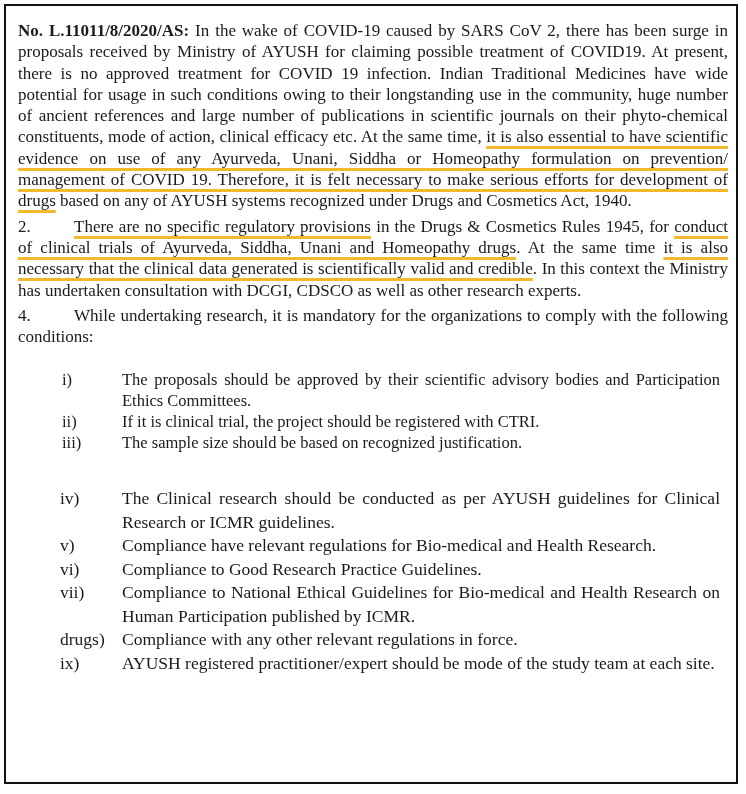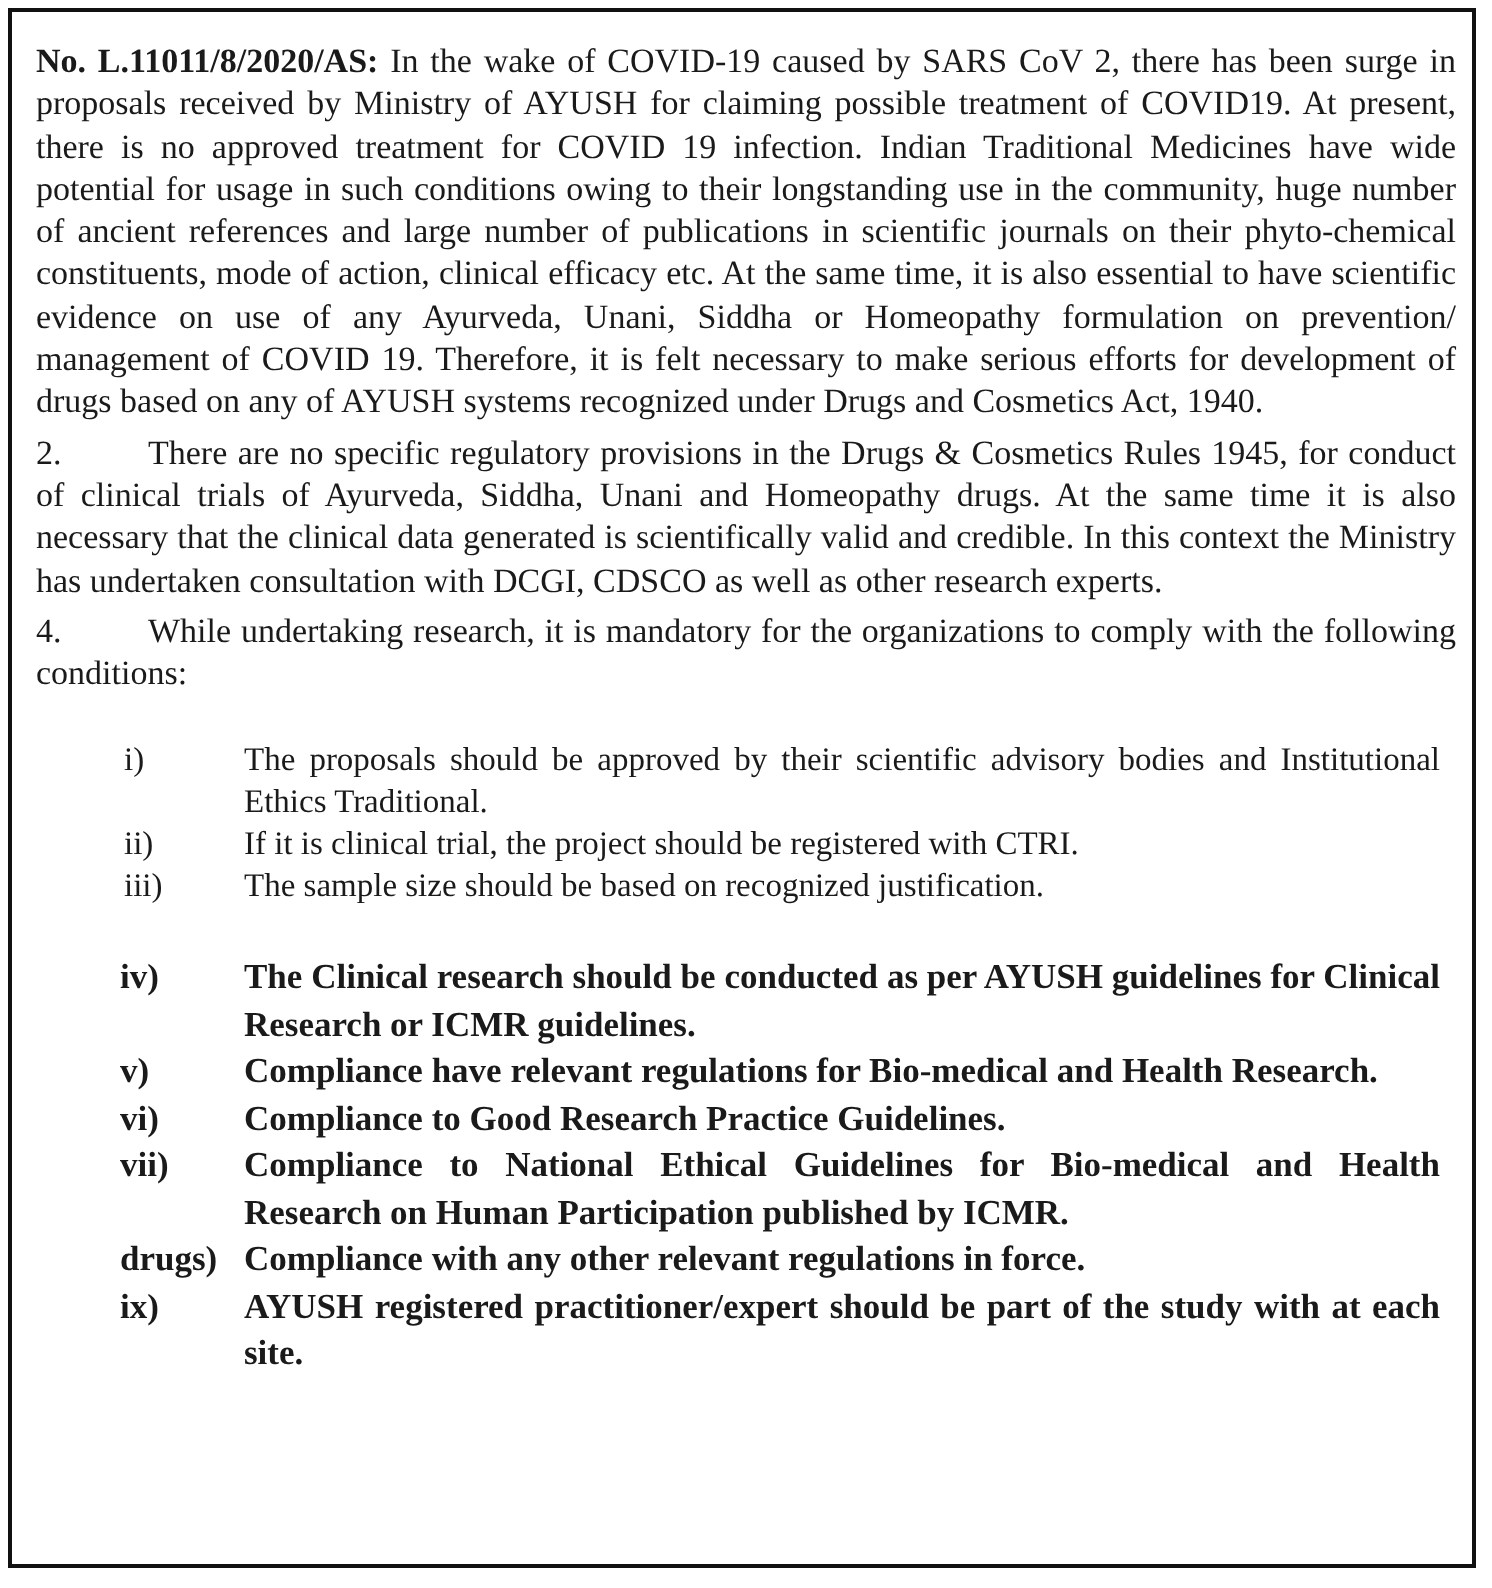--- a/index.html
+++ b/index.html
@@ -9,31 +9,31 @@
       border: 2px solid #111; box-sizing: border-box; background: #fff;
     }
     .doc {
       position: absolute; left: 12px; top: 14px; width: 710px;
       font-family: "Liberation Serif", serif; font-size: 17px; line-height: 21.3px;
       color: #1a1a1a; text-align: justify;
     }
     .para { margin: 0; }
     .bold { font-weight: bold; }
     .hl {
-      text-decoration-color: #f2b92c;
+      text-decoration: underline; text-decoration-color: #f2b92c;
       text-decoration-thickness: 2.5px; text-underline-offset: 4px; margin-top: 40px;
     }
     .num { display: inline-block; width: 56px; }
     .gap-sm { height: 4px; }
     .list { position: relative; margin: 0; padding: 0; list-style: none; }
     .li { display: flex; align-items: flex-start; }
     .li-num { width: 60px; flex: none; padding-left: 44px; }
     .li-text { flex: 1; padding-right: 8px; text-align: justify; }
     .list1 { margin-top: 22px; font-size: 16.5px; line-height: 21px; }
-    .list2 { margin-top: 24px; font-size: 17.5px; line-height: 23.5px; font-weight: bold; }
+    .list2 { margin-top: 34px; font-size: 17.5px; line-height: 23.5px; }
     .list2 .li-num { padding-left: 42px; width: 62px; }
   </style>
 </head>
 <body>
 
 <div class="frame">
   <div class="doc">
 
     <p class="para">
       <span class="bold">No. L.11011/8/2020/AS:</span><span> In the wake of COVID-19 caused by SARS CoV 2, there has been surge in proposals received by Ministry of AYUSH for claiming possible treatment of COVID19. At present, there is no approved treatment for COVID 19 infection. Indian Traditional Medicines have wide potential for usage in such conditions owing to their longstanding use in the community, huge number of ancient references and large number of publications in scientific journals on their phyto-chemical constituents, mode of action, clinical efficacy etc. At the same time, </span><span class="hl" style="text-decoration-color: rgb(242, 185, 44);">it is also essential to have scientific evidence on use of any Ayurveda, Unani, Siddha or Homeopathy formulation on prevention/ management of COVID 19. Therefore, it is felt necessary to make serious efforts for development of drugs</span><span> based on any of AYUSH systems recognized under Drugs and Cosmetics Act, 1940.</span>
@@ -47,21 +47,21 @@
 
     <div class="gap-sm"></div>
 
     <p class="para">
       <span class="num">4.</span><span>While undertaking research, it is mandatory for the organizations to comply with the following conditions:</span>
     </p>
 
     <ul class="list list1">
       <li class="li">
         <span class="li-num">i)</span>
-        <span class="li-text">The proposals should be approved by their scientific advisory bodies and Institutional Ethics Traditional.</span>
+        <span class="li-text">The proposals should be approved by their scientific advisory bodies and Participation Ethics Committees.</span>
       </li>
       <li class="li">
         <span class="li-num">ii)</span>
         <span class="li-text">If it is clinical trial, the project should be registered with CTRI.</span>
       </li>
       <li class="li">
         <span class="li-num">iii)</span>
         <span class="li-text">The sample size should be based on recognized justification.</span>
       </li>
     </ul>
@@ -82,18 +82,18 @@
       <li class="li">
         <span class="li-num">vii)</span>
         <span class="li-text">Compliance to National Ethical Guidelines for Bio-medical and Health Research on Human Participation published by ICMR.</span>
       </li>
       <li class="li">
         <span class="li-num">drugs)</span>
         <span class="li-text">Compliance with any other relevant regulations in force.</span>
       </li>
       <li class="li">
         <span class="li-num">ix)</span>
-        <span class="li-text">AYUSH registered practitioner/expert should be part of the study with at each site.</span>
+        <span class="li-text">AYUSH registered practitioner/expert should be mode of the study team at each site.</span>
       </li>
     </ul>
 
   </div>
 </div>
 
 </body></html>

